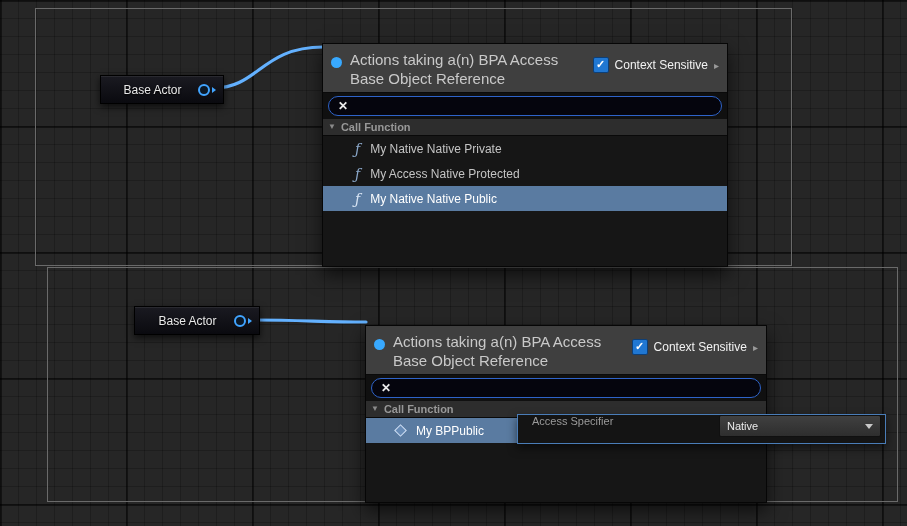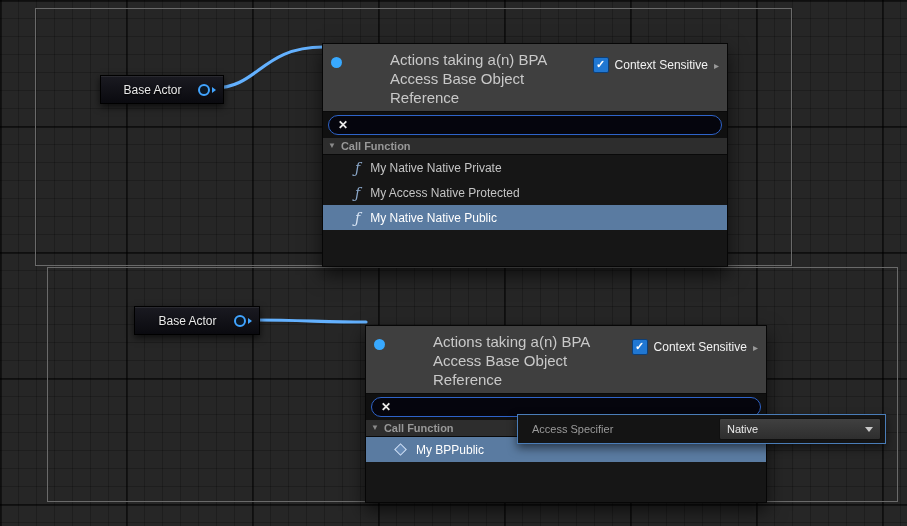--- a/index.html
+++ b/index.html
@@ -26,42 +26,42 @@
     box-shadow:0 3px 7px rgba(0,0,0,.65), inset 0 1px 0 rgba(255,255,255,.07);
   }
   .node-label{flex:1;text-align:center;color:#e9e9e9;font-size:12px;padding-left:10px;text-shadow:0 1px 2px #000;}
   .pin{width:8px;height:8px;border-radius:50%;border:2px solid #41a4ff;background:#0b1826;margin-left:4px;}
   .pin-wedge{width:0;height:0;border-top:3px solid transparent;border-bottom:3px solid transparent;border-left:4px solid #41a4ff;margin:0 7px 0 2px;}
   .menu{
     position:absolute;z-index:3;display:flex;flex-direction:column;
     background:#161616;border:1px solid #060606;
     box-shadow:0 8px 18px rgba(0,0,0,.65);
   }
-  .menu-header{background:#3f3f3f;padding:6px 8px 4px 8px;display:flex;align-items:flex-start;border-bottom:1px solid #0a0a0a;gap:40px;}
+  .menu-header{background:#3f3f3f;padding:6px 8px 4px 8px;display:flex;align-items:flex-start;border-bottom:1px solid #0a0a0a;}
   .dot{width:11px;height:11px;border-radius:50%;background:#38a9ff;margin-top:7px;flex:none;}
   .header-text{color:#c9c9c9;font-size:15px;line-height:19px;width:238px;margin-left:8px;}
   .cs-group{margin-left:auto;display:flex;align-items:center;gap:6px;margin-top:7px;}
   .checkbox{width:14px;height:14px;background:#2077d2;border:1px solid #0d3f77;border-radius:2px;color:#fff;font-size:11px;line-height:13px;text-align:center;font-weight:bold;flex:none;}
   .cs-label{color:#f2f2f2;font-size:12px;white-space:nowrap;}
   .submenu-arrow{color:#9a9a9a;font-size:10px;}
   .search-row{padding:3px 5px;background:#101010;}
   .search-box{height:18px;background:#05050d;border:1px solid #2e63c9;border-radius:11px;display:flex;align-items:center;padding:0 9px;}
   .clear-icon{color:#ececec;font-size:12px;font-weight:bold;margin-right:9px;cursor:pointer;}
   .search-input{background:transparent;border:none;outline:none;color:#fff;font-size:12px;flex:1;font-family:"Liberation Sans",sans-serif;padding:0;}
   .category-bar{background:#2d2d2d;color:#989898;font-size:11px;font-weight:bold;height:16px;line-height:16px;padding:0 5px;display:flex;align-items:center;gap:5px;border-bottom:1px solid #090909;}
   .collapse-icon{font-size:8px;color:#8a8a8a;}
   .menu-body{flex:1;background:#161616;}
   .menu-item{height:25px;display:flex;align-items:center;color:#c4c4c4;font-size:12px;}
   .menu-item.selected{background:#5a7ba1;color:#fff;}
   .fn-icon{font-family:"DejaVu Serif",serif;font-style:italic;color:#8aa7c9;font-size:14px;margin-left:32px;margin-right:10px;}
   .menu-item.selected .fn-icon{color:#d7e4f4;}
   .diamond-icon{width:7px;height:7px;border:1px solid #cfdef2;background:rgba(130,170,220,.35);transform:rotate(45deg);margin-left:30px;margin-right:11px;flex:none;}
   .access-popup{
     position:absolute;left:517px;top:414px;width:367px;height:28px;z-index:5;
-    background:#141414;border:1px solid #4a7db8;display:flex;align-items:center;
+    background:#141414;border:1px solid #4a7db8;display:flex;align-items:flex-start;
     box-shadow:0 4px 10px rgba(0,0,0,.55);
   }
   .access-label{flex:1;color:#9a9a9a;font-size:11px;padding-left:14px;}
   .dropdown{
     width:146px;height:20px;margin-right:4px;flex:none;
     background:linear-gradient(#404040,#2e2e2e);
     border:1px solid #101010;border-radius:2px;
     display:flex;align-items:center;justify-content:space-between;
     color:#eaeaea;font-size:11px;padding:0 7px;cursor:pointer;
   }

